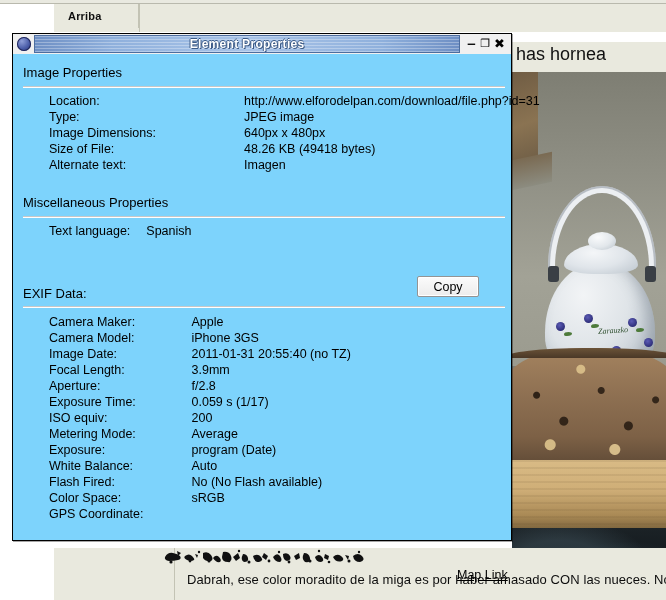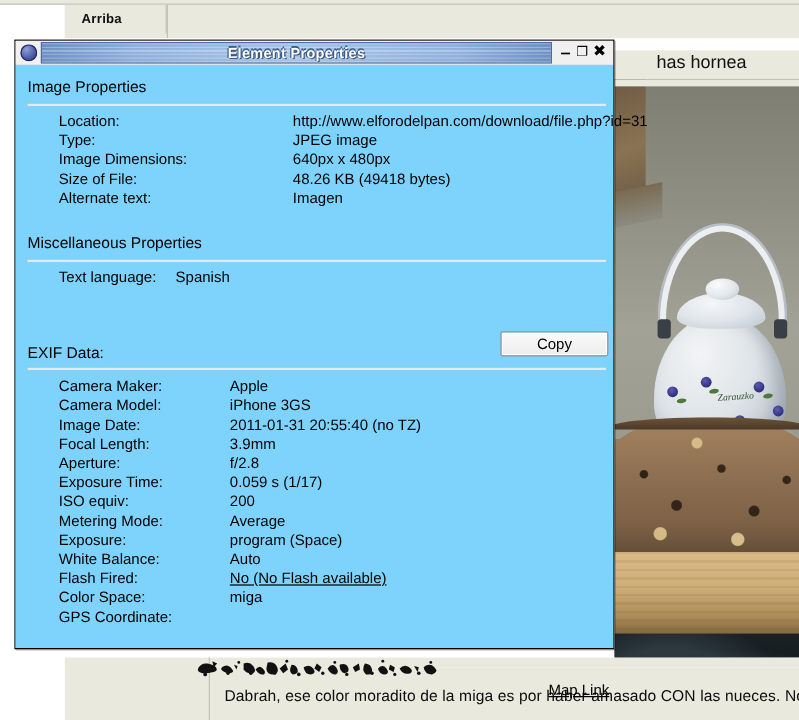--- a/index.html
+++ b/index.html
@@ -77,24 +77,23 @@
   }
   .post-header-bar {
     position: absolute;
     left: 54px; top: 42px;
     width: 612px; height: 24px;
     background: #e9e9de;
   }
   .post-header-text {
     position: absolute;
     left: 516px; top: 44px;
-    font-size: 15px;
+    font-size: 18px;
     color: #111111;
     white-space: nowrap;
-    margin-left: 31px;
   }
   .post-sidecol {
     position: absolute;
     left: 54px; top: 548px;
     width: 120px; height: 52px;
     background: #e9e9de;
     border-right: 1px solid #c3c3b4;
   }
   .post-sidecol-2 {
     position: absolute;
@@ -328,21 +327,21 @@
     border-collapse: collapse;
     font-size: 12.5px;
     color: #000000;
   }
   .kvtable td { padding: 0 0 2px 0; vertical-align: top; white-space: nowrap; }
   .kvtable td.k { padding-right: 10px; }
 
   .copy-btn {
     position: absolute;
     left: 414px; top: 259px;
-    width: 90px; height: 21px;
+    width: 62px; height: 21px;
     background: linear-gradient(180deg,#fbfbfb 0%, #ececec 100%);
     border: 1px solid #949494;
     border-radius: 2px;
     box-shadow: inset 0 0 0 1px #ffffff;
     font-size: 12.5px;
     color: #000000;
     display: flex; align-items: center; justify-content: center;
     box-sizing: border-box;
     cursor: pointer;
   }
@@ -506,33 +505,33 @@
         <tr>
           <td class="k">ISO equiv:</td>
           <td class="v" style="padding-left:38px;">200</td>
         </tr>
         <tr>
           <td class="k">Metering Mode:</td>
           <td class="v" style="padding-left:38px;">Average</td>
         </tr>
         <tr>
           <td class="k">Exposure:</td>
-          <td class="v" style="padding-left:38px;">program (Space)</td>
+          <td class="v" style="padding-left:38px;">program (Date)</td>
         </tr>
         <tr>
           <td class="k">White Balance:</td>
           <td class="v" style="padding-left:38px;">Auto</td>
         </tr>
         <tr>
           <td class="k">Flash Fired:</td>
-          <td class="v" style="padding-left:38px;text-decoration:underline;">No (No Flash available)</td>
+          <td class="v" style="padding-left:38px;">No (No Flash available)</td>
         </tr>
         <tr>
           <td class="k">Color Space:</td>
-          <td class="v" style="padding-left:38px;">miga</td>
+          <td class="v" style="padding-left:38px;">sRGB</td>
         </tr>
         <tr>
           <td class="k">GPS Coordinate:</td>
           <td class="v" style="padding-left:38px;"></td>
         </tr>
       </tbody>
         </table>
     </div>
 
     <div class="gps-smudge">

